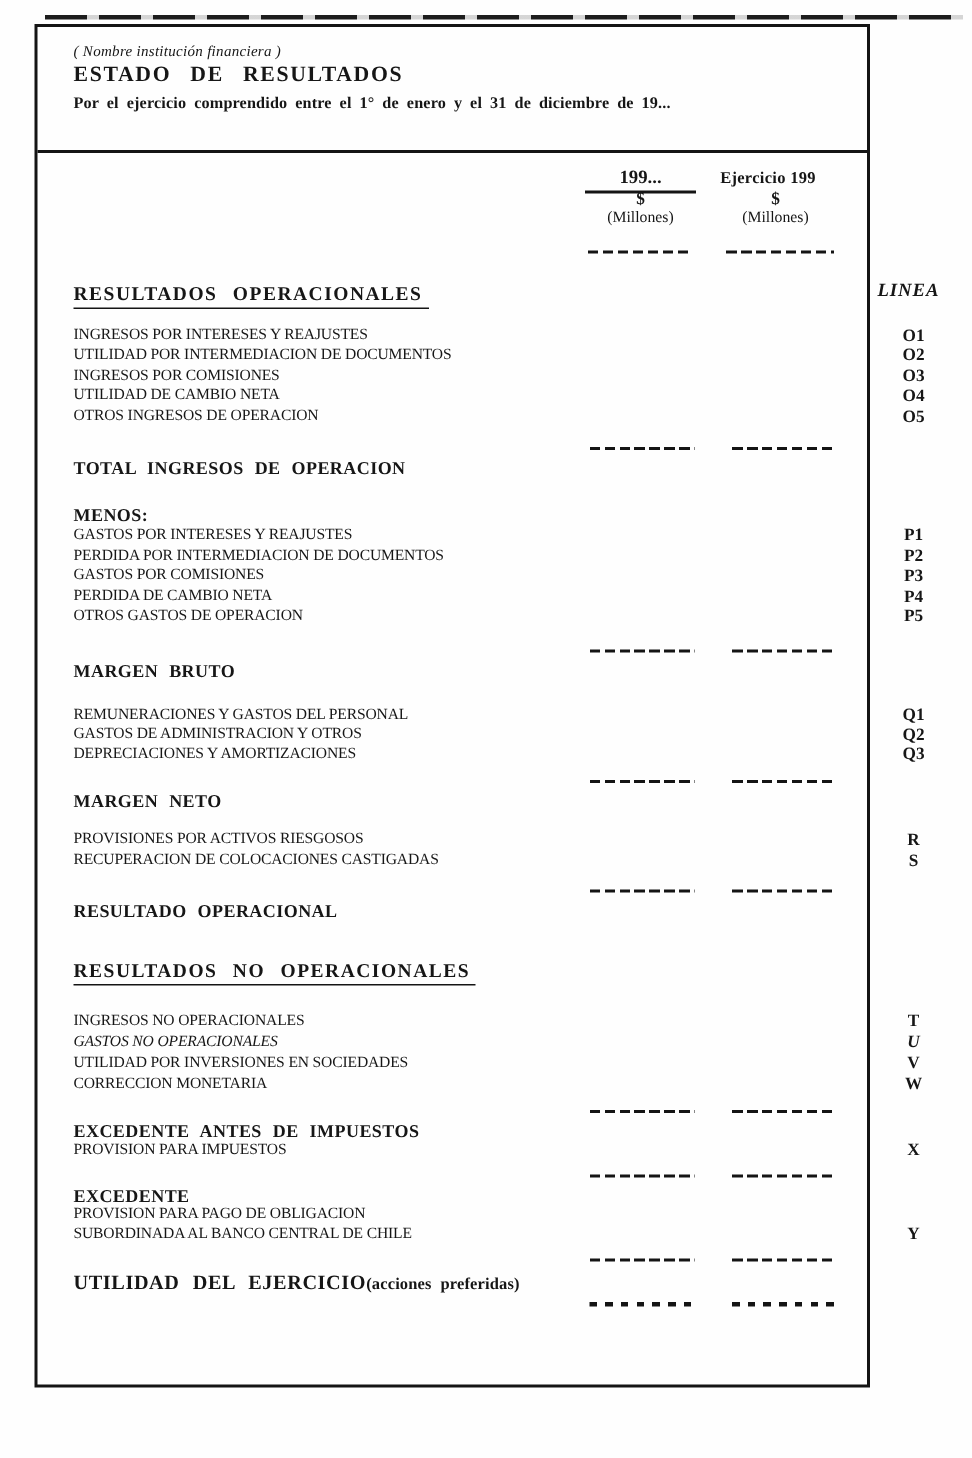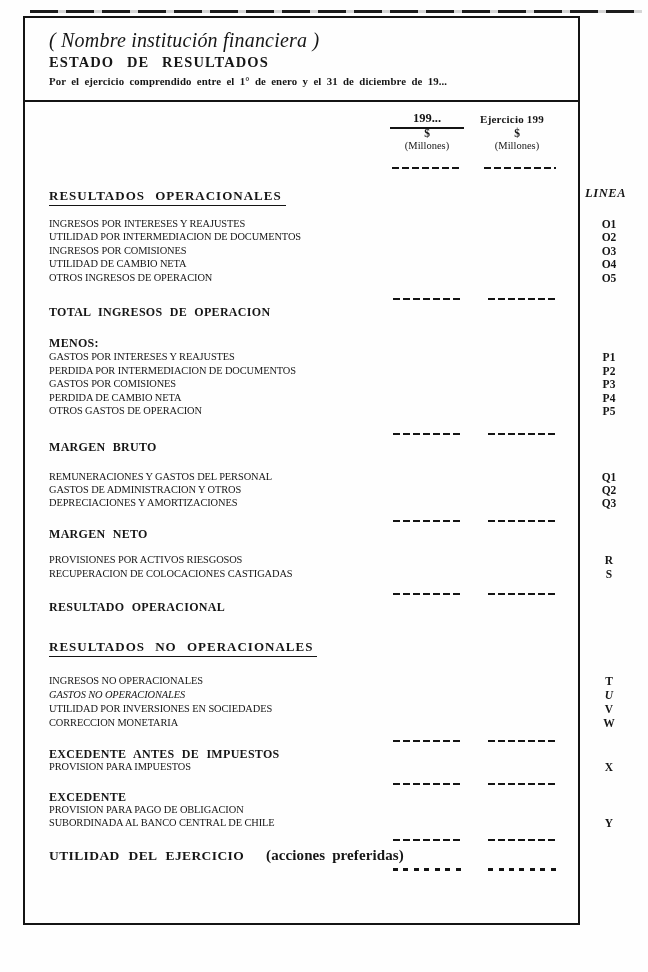--- a/index.html
+++ b/index.html
@@ -6,21 +6,21 @@
   body{width:648px;height:972px;position:relative;font-family:"Liberation Serif",serif;color:#161616;}
   .page{position:absolute;left:0;top:0;width:648px;height:972px;background:#fefefe;overflow:hidden;}
 
   
   .edge-line{position:absolute;left:30px;top:10px;width:612px;height:3px;
     background:repeating-linear-gradient(90deg,#1d1d1d 0 28px,rgba(29,29,29,.18) 28px 36px);}
 
   
   .frame{position:absolute;left:23px;top:16px;width:553px;height:905px;border:2px solid #141414;}
   .frame-header{height:71px;border-bottom:2px solid #141414;padding:11px 0 0 24px;box-sizing:content-box;}
-  .inst{font-style:italic;font-size:20px;letter-spacing:.2px;}
+  .inst{font-style:italic;font-size:10px;letter-spacing:.2px;}
   .title{font-weight:bold;font-size:14.5px;word-spacing:8px;letter-spacing:1.1px;margin-top:2px;}
   .period{font-weight:bold;font-size:10.8px;word-spacing:2.5px;letter-spacing:.1px;margin-top:4px;}
 
   
   .ch{position:absolute;text-align:center;white-space:nowrap;}
   .ch-y1{left:390px;top:111px;width:74px;font-weight:bold;font-size:12.5px;}
   .ch-y1 span{display:inline-block;width:100%;border-bottom:2px solid #141414;padding-bottom:1px;box-sizing:border-box;}
   .ch-y2{left:468px;top:113px;width:88px;font-weight:600;font-size:11px;letter-spacing:.2px;}
   .ch-cur1{left:390px;top:127px;width:74px;font-weight:bold;font-size:11.5px;}
   .ch-cur2{left:480px;top:127px;width:74px;font-weight:bold;font-size:11.5px;}
@@ -37,21 +37,21 @@
     font-size:12.5px;letter-spacing:.6px;}
 
   
   .row{position:absolute;left:0;width:648px;height:15px;}
   .row .lbl{position:absolute;left:49px;top:0;white-space:nowrap;}
   .row.item .lbl{font-size:10.4px;letter-spacing:-.1px;}
   .row.section .lbl{font-size:13px;font-weight:bold;word-spacing:6px;letter-spacing:1px;
     border-bottom:1.5px solid #141414;padding:0 4px 1px 0;}
   .row.total .lbl{font-size:12px;font-weight:bold;word-spacing:4px;letter-spacing:.3px;}
   .row.grand .lbl{font-size:13.5px;font-weight:bold;word-spacing:5px;letter-spacing:.4px;}
-  .row.grand .note{font-size:15px;font-weight:bold;word-spacing:3px;letter-spacing:.1px;margin-left:22px;}
+  .row.grand .note{font-size:11px;font-weight:bold;word-spacing:3px;letter-spacing:.1px;margin-left:0;}
   .row .code{position:absolute;left:585px;top:0;width:48px;text-align:center;
     font-weight:bold;font-size:11.5px;}
   .row .d1{position:absolute;left:393px;top:2px;width:70px;height:2px;
     background:repeating-linear-gradient(90deg,#141414 0 7px,transparent 7px 10px);}
   .row .d2{position:absolute;left:488px;top:2px;width:70px;height:2px;
     background:repeating-linear-gradient(90deg,#141414 0 7px,transparent 7px 10px);}
   .row.dashsp .d1,.row.dashsp .d2{height:2.5px;
     background:repeating-linear-gradient(90deg,#141414 0 5px,transparent 5px 10.5px);}
 
   .footer-note{position:absolute;left:52px;top:884px;font-weight:bold;font-size:11.5px;

